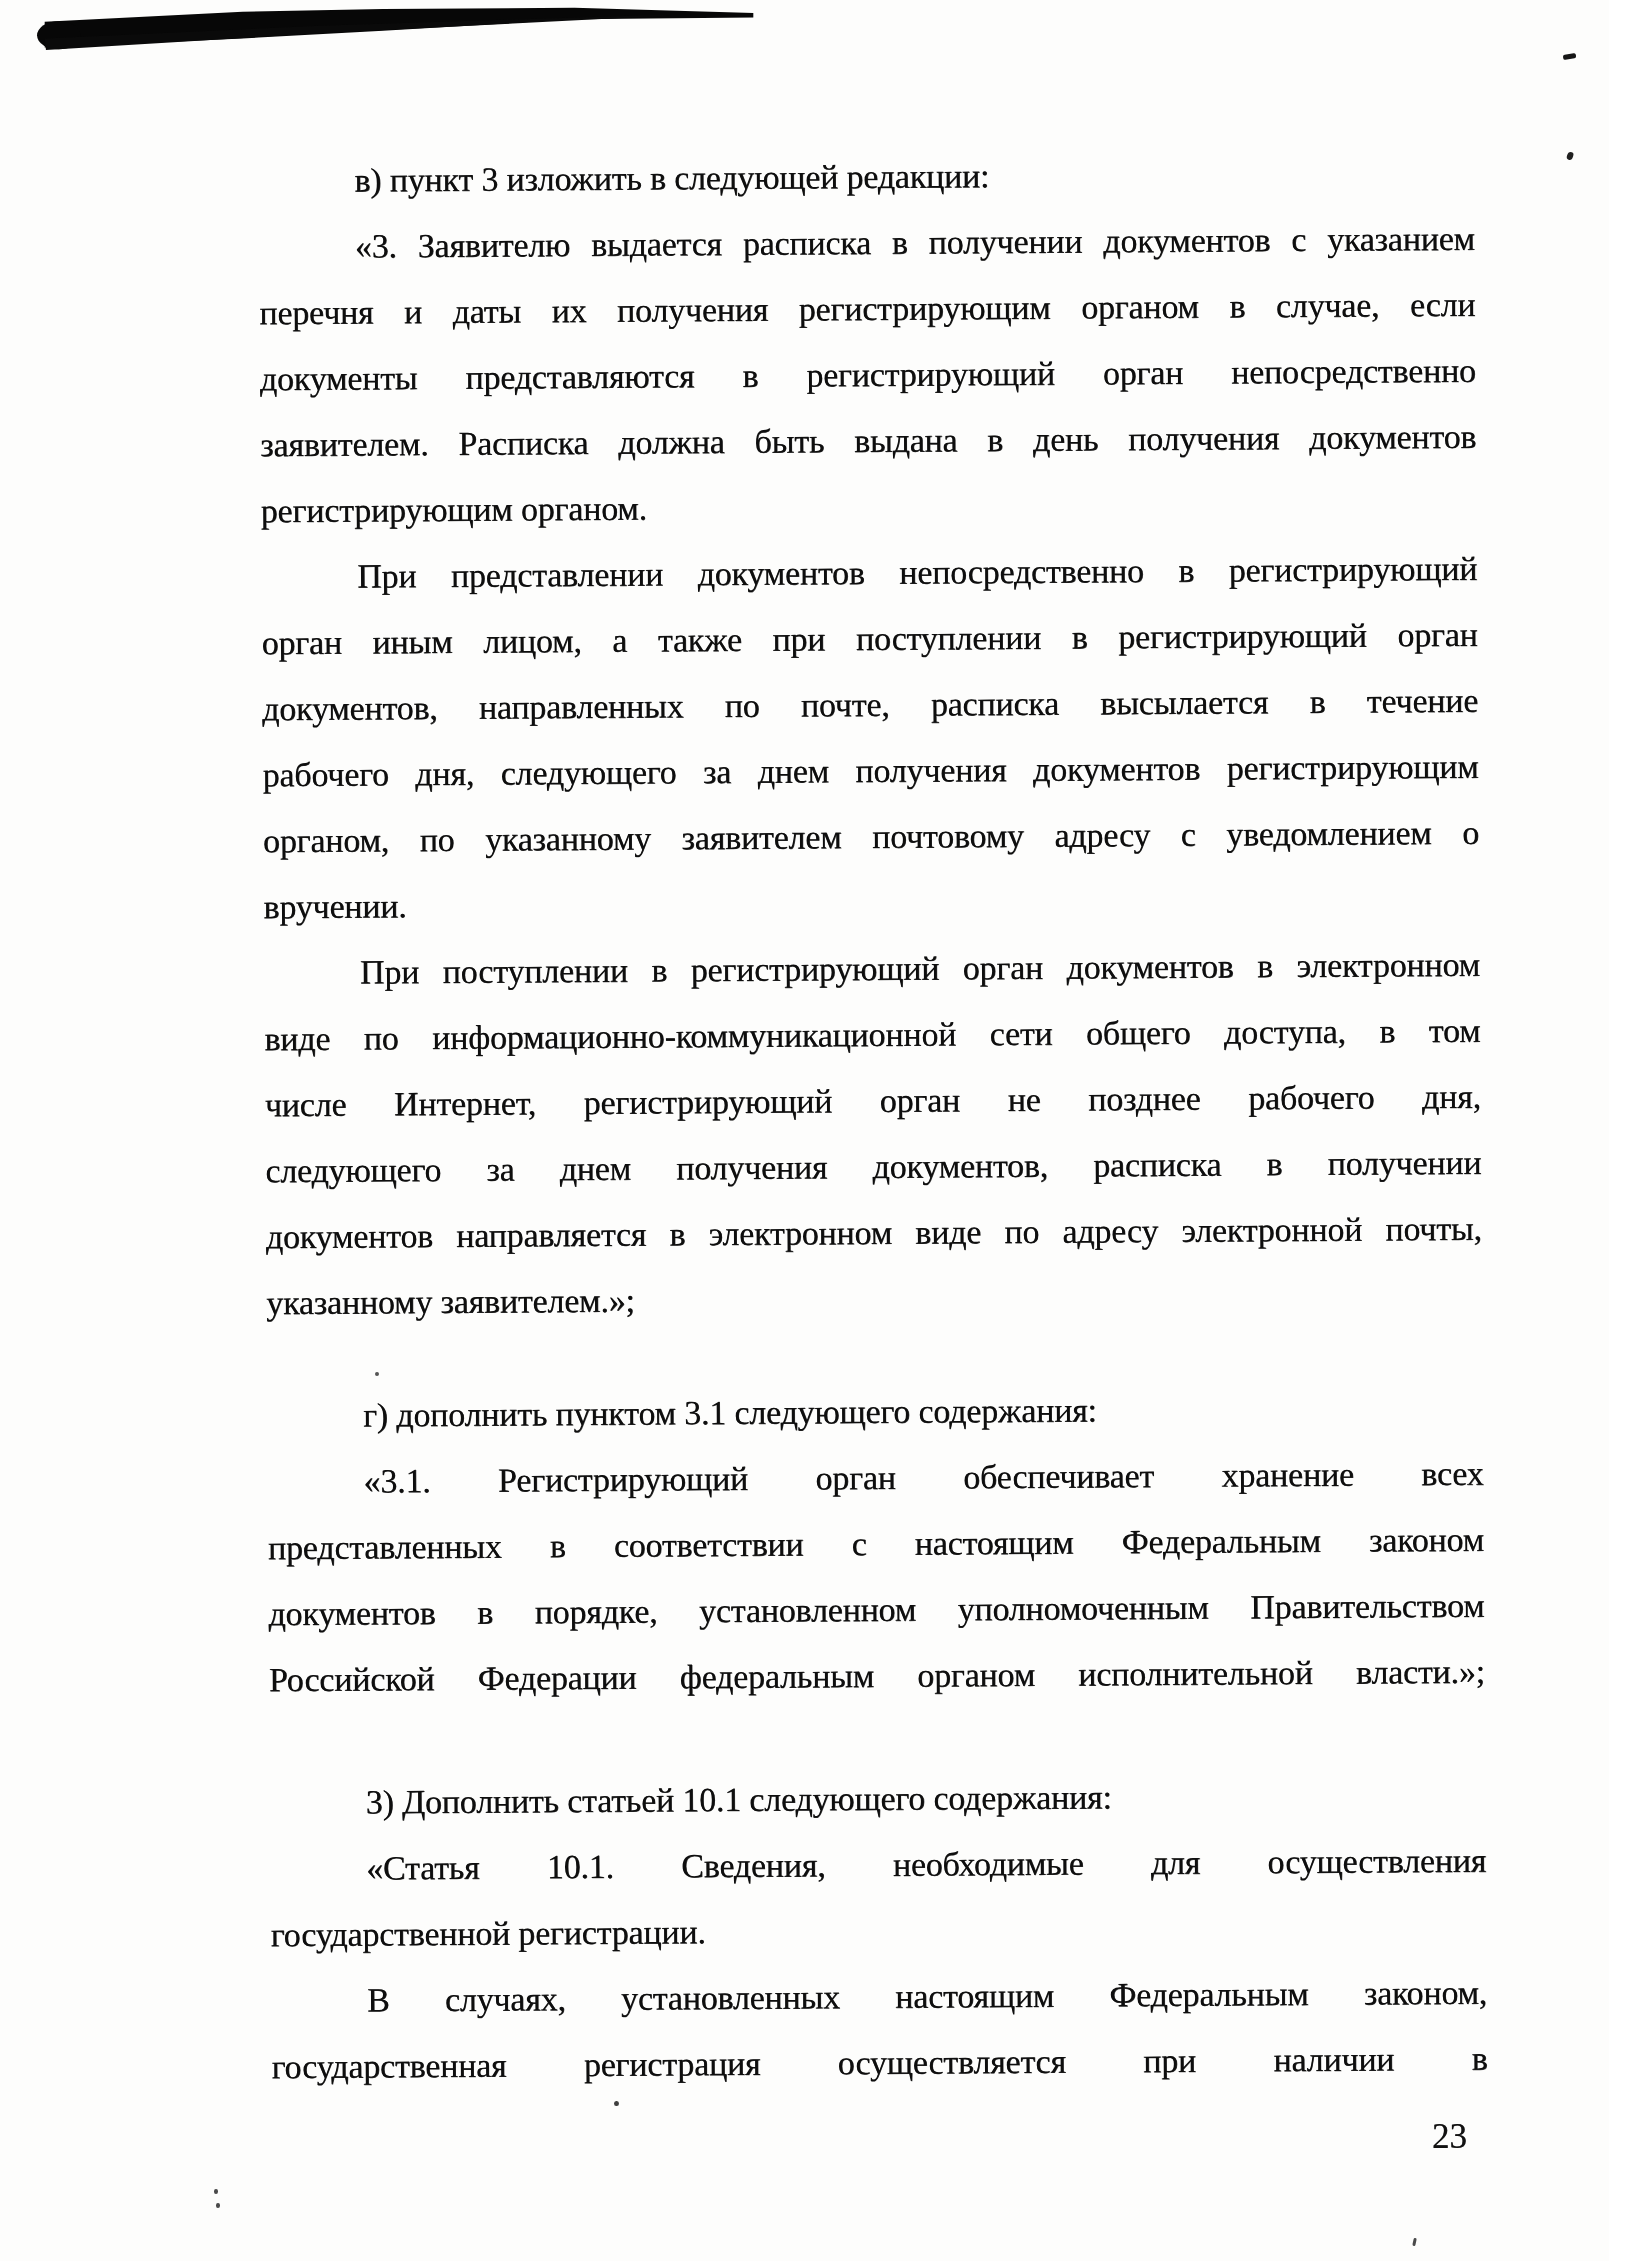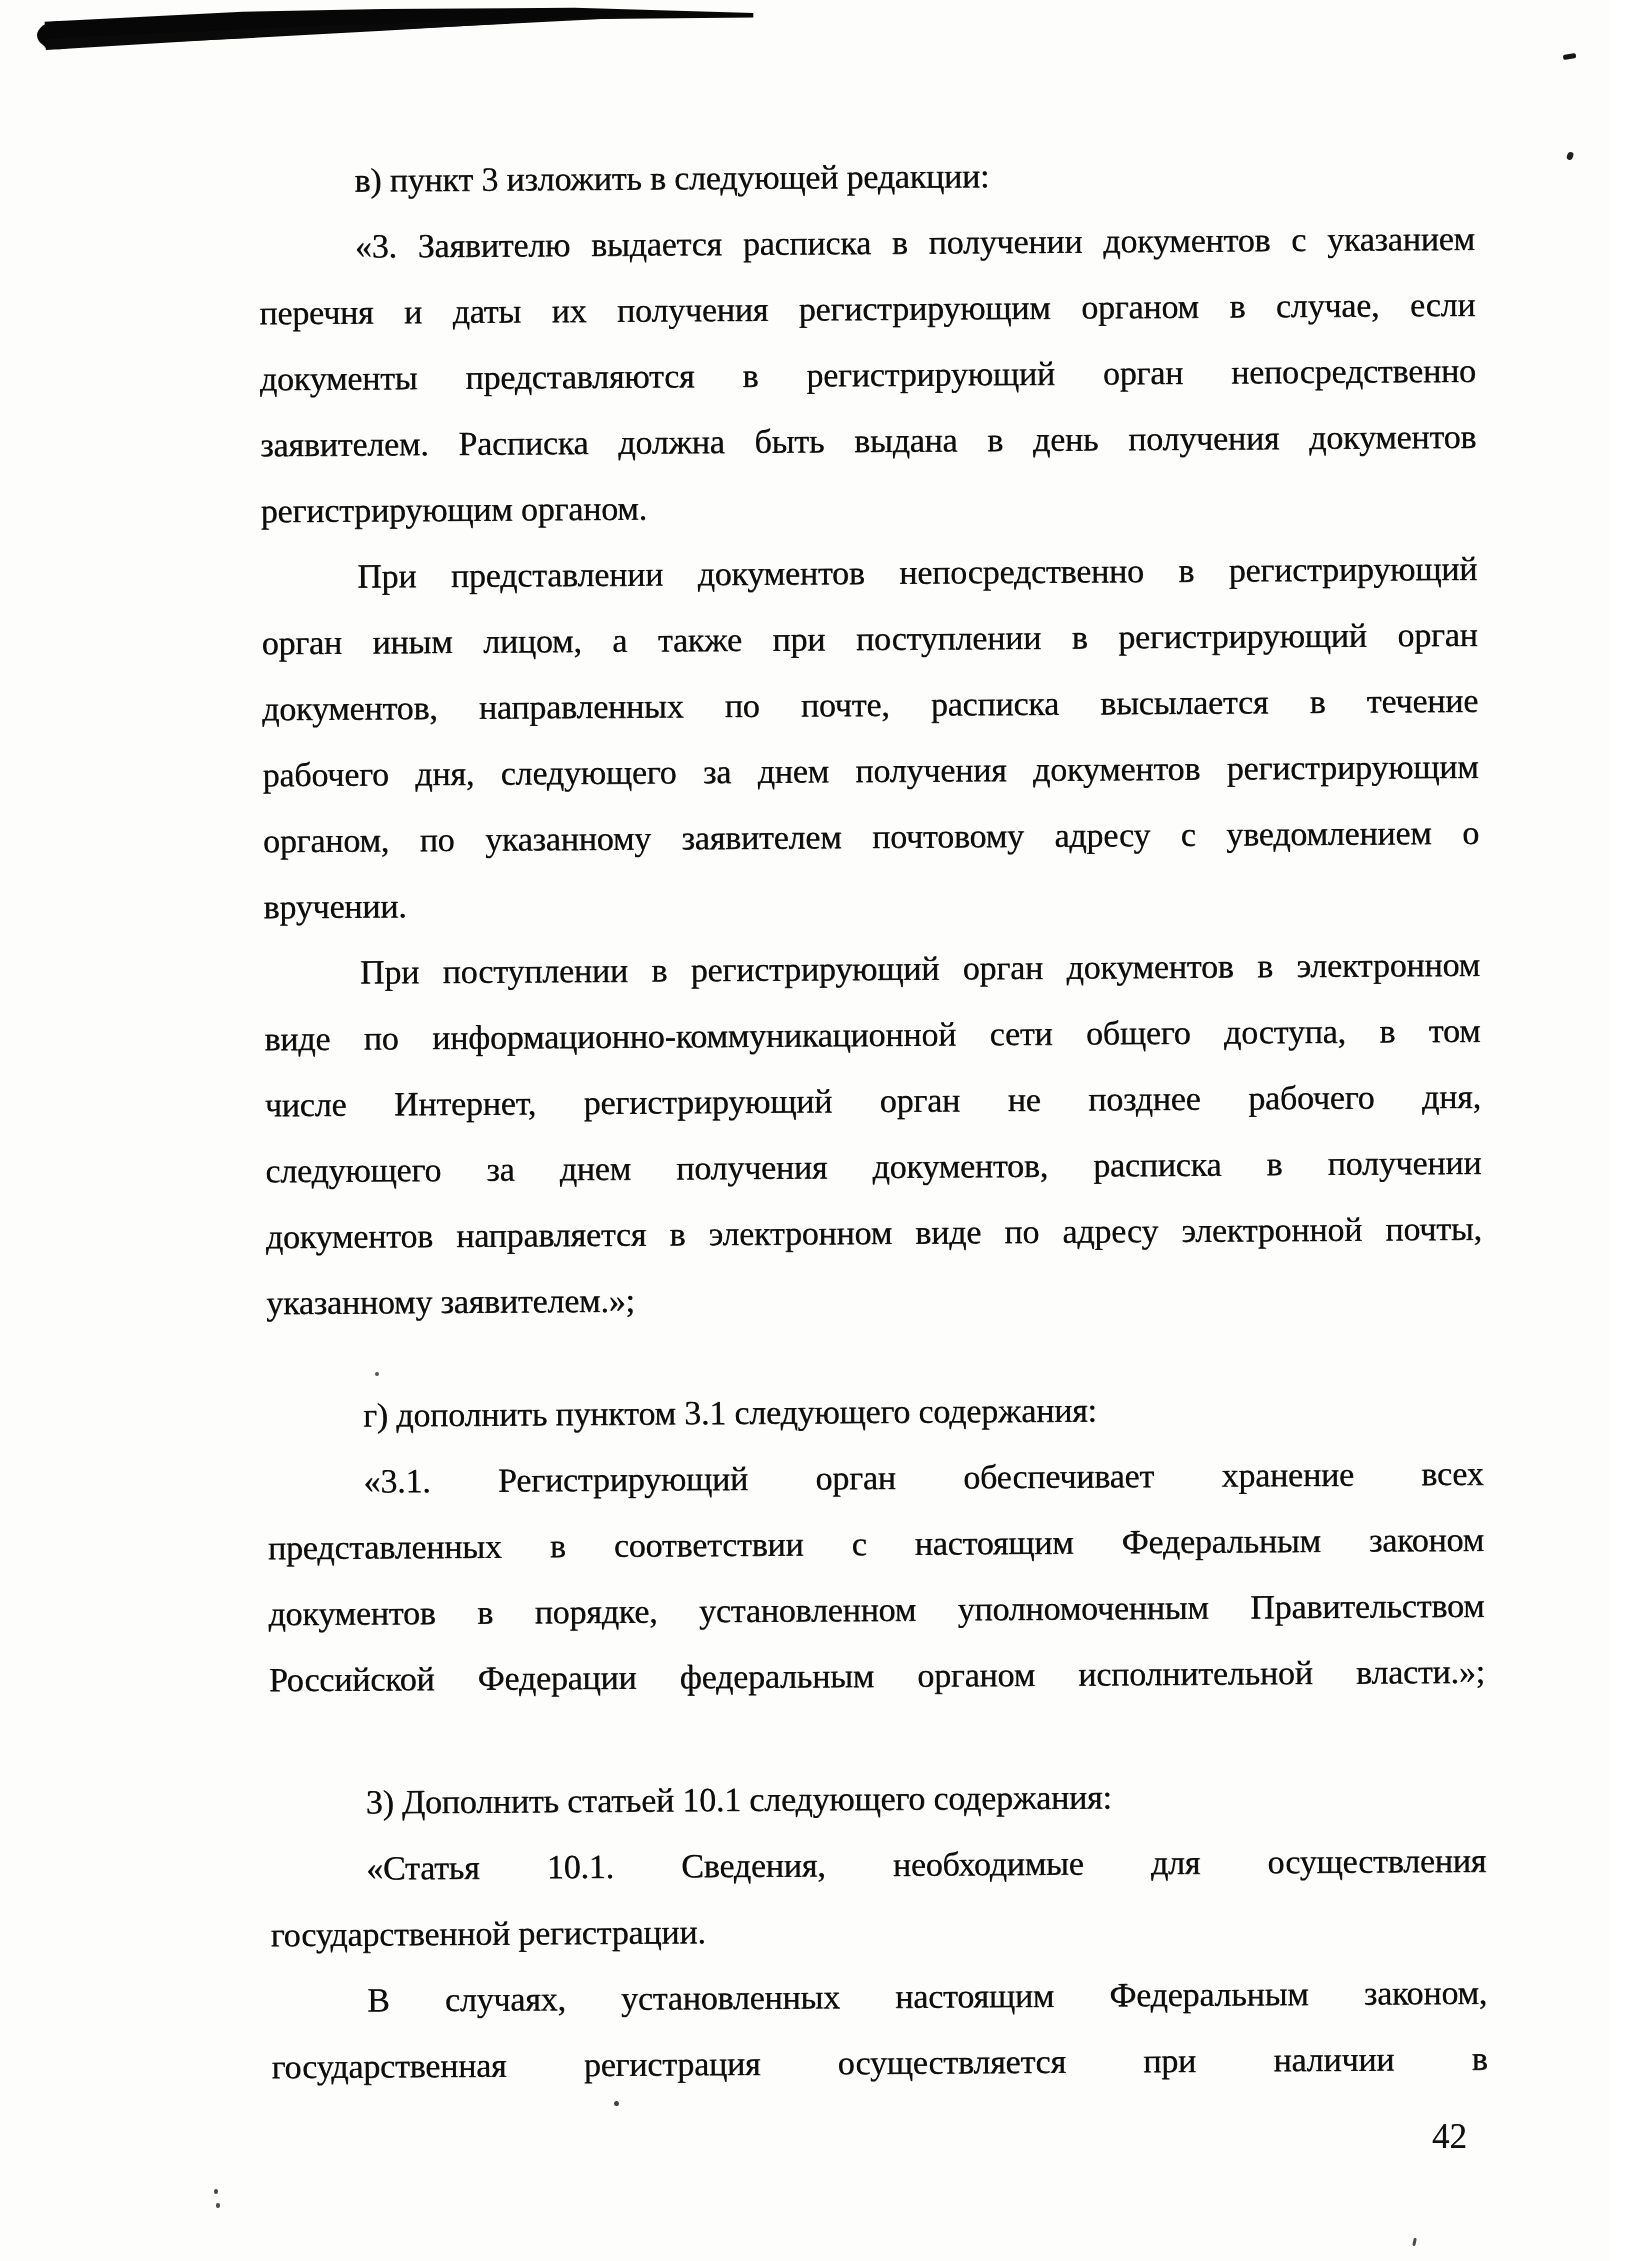--- a/index.html
+++ b/index.html
@@ -103,16 +103,16 @@
     <div class="line just">представленных в соответствии с настоящим Федеральным законом</div>
     <div class="line just">документов в порядке, установленном уполномоченным Правительством</div>
     <div class="line just">Российской Федерации федеральным органом исполнительной власти.»;</div>
     <div class="line indent gap-b">3) Дополнить статьей 10.1 следующего содержания:</div>
     <div class="line indent just">«Статья 10.1. Сведения, необходимые для осуществления</div>
     <div class="line">государственной регистрации.</div>
     <div class="line indent just">В случаях, установленных настоящим Федеральным законом,</div>
     <div class="line just">государственная регистрация осуществляется при наличии в</div>
   </div>
 
-  <div class="page-number">42</div>
+  <div class="page-number">23</div>
 
 </div>
 
 
 </body></html>

